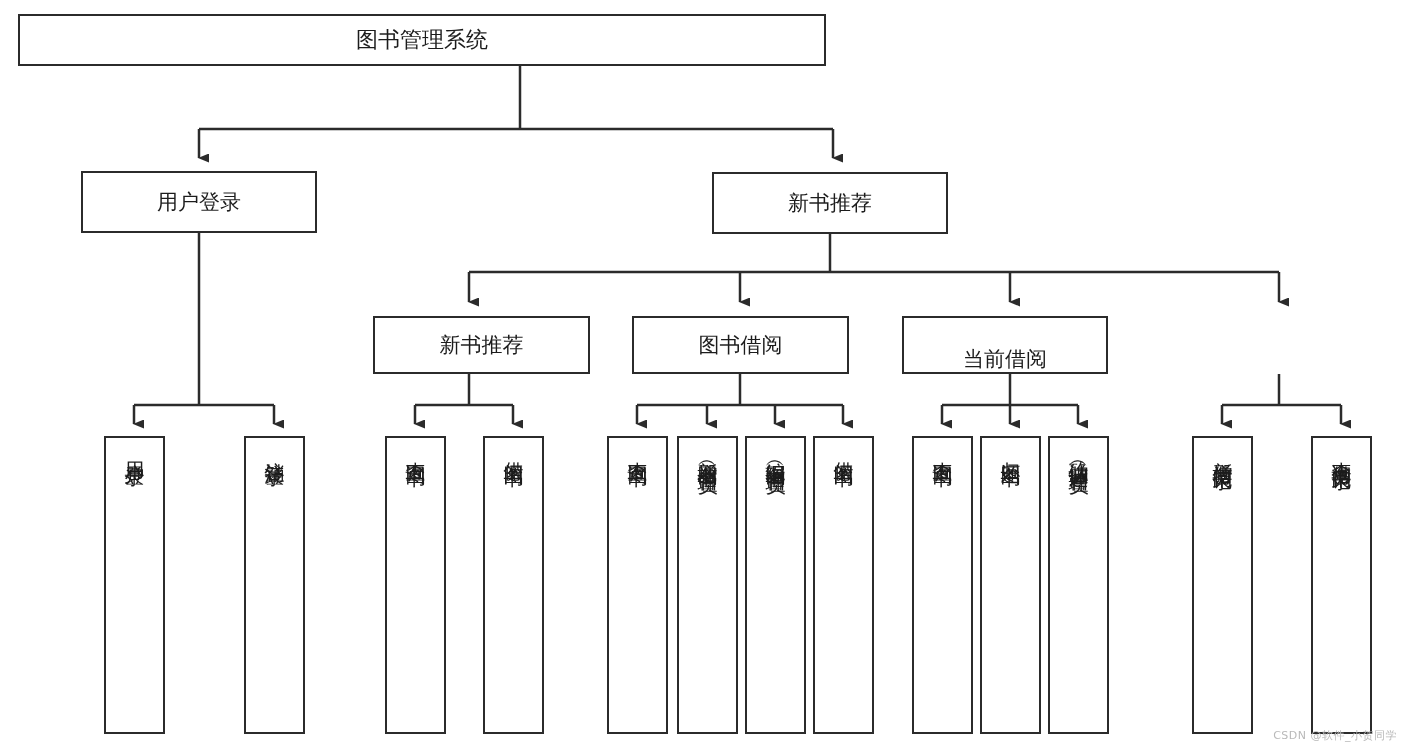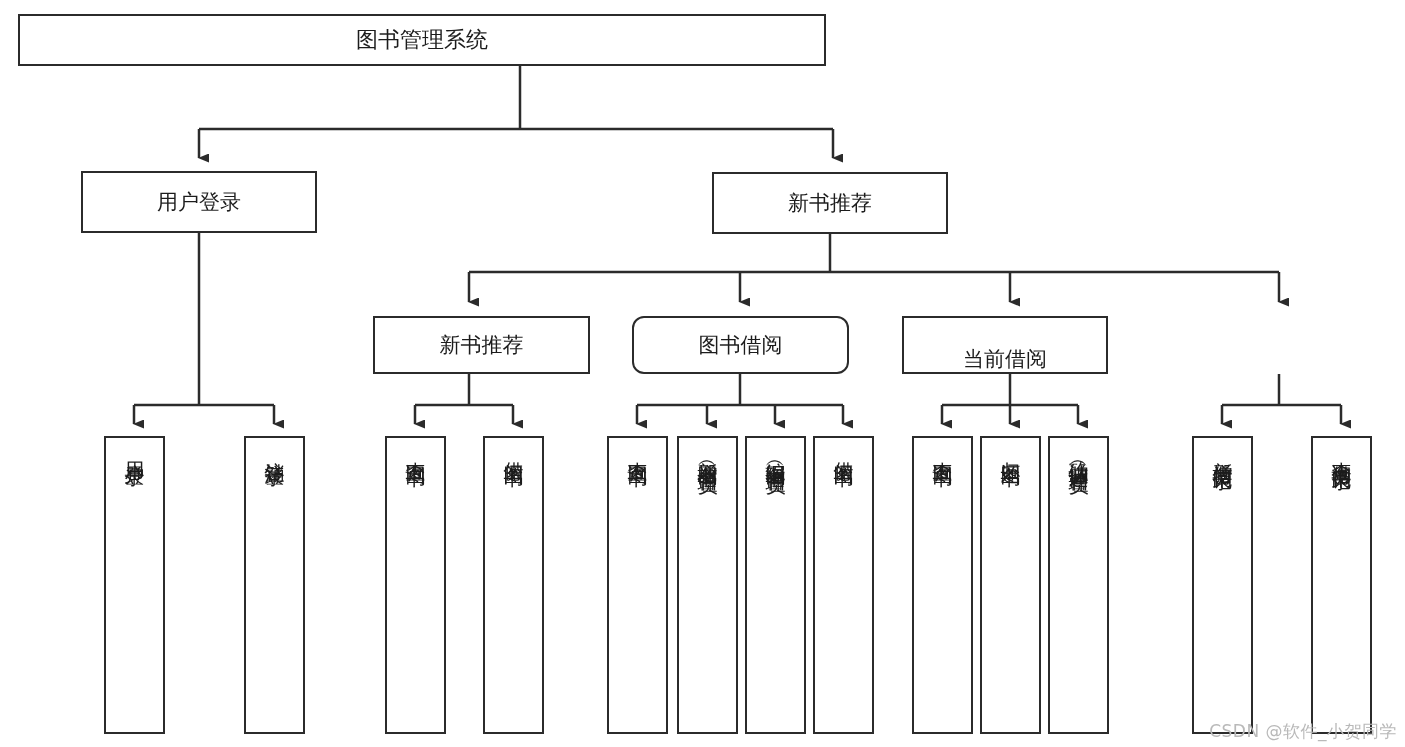--- a/index.html
+++ b/index.html
@@ -62,21 +62,21 @@
     writing-mode: vertical-rl;
     text-orientation: upright;
     letter-spacing: 2px;
     line-height: 1.05;
     white-space: nowrap;
   }
   .watermark {
     position: absolute;
     right: 8px;
     bottom: 4px;
-    font-size: 17px;
+    font-size: 11px;
     color: #b9b9b9;
     letter-spacing: 0.5px;
     white-space: nowrap;
     user-select: none;
   }
 </style>
 </head>
 <body>
 
 <div id="canvas">
@@ -140,21 +140,21 @@
   </div>
 
   <div class="node level-1" style="left:712px; top:172px; width:236px; height:62px;">
     <span class="label">新书推荐</span>
   </div>
 
   <div class="node level-2" style="left:361px; top:316px; width:217px; height:58px;margin-left:12px;">
     <span class="label">新书推荐</span>
   </div>
 
-  <div class="node level-2" style="left:632px; top:316px; width:217px; height:58px;border-radius:12px;">
+  <div class="node level-2" style="left:632px; top:316px; width:217px; height:58px;">
     <span class="label">图书借阅</span>
   </div>
 
   <div class="node level-2" style="left:902px; top:316px; width:206px; height:58px;align-items:flex-end;">
     <span class="label">当前借阅</span>
   </div>
 
 
   <div class="node leaf" style="left:104px; top:436px; width:61px; height:298px;">
     <span class="label">用户登录</span>

